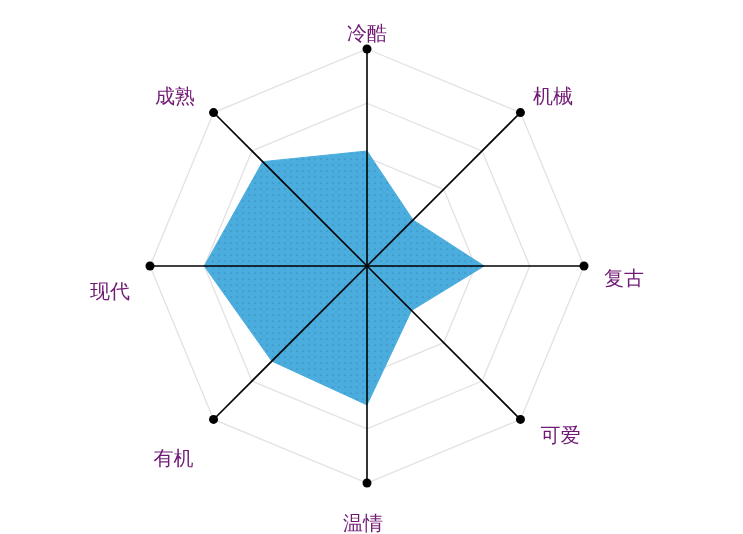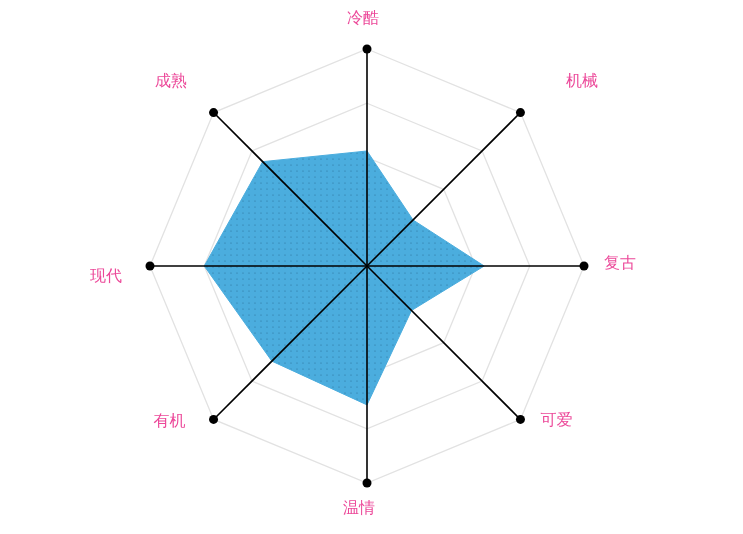--- a/index.html
+++ b/index.html
@@ -1,20 +1,20 @@
 <!DOCTYPE html>
 <html><head>
   <meta charset="utf-8">
   <style>
     html, body { margin: 0; padding: 0; background: #ffffff; }
     body { width: 743px; height: 534px; position: relative; overflow: hidden;
            font-family: "DejaVu Sans", sans-serif; }
     #chart { position: absolute; left: 0; top: 0; }
-    .axis-label { position: absolute; font-size: 16px; color: #ec4899; white-space: nowrap;
-                  font-family: "DejaVu Sans", sans-serif; }
+    .axis-label { position: absolute; font-size: 20px; color: #701a75; white-space: nowrap;
+                  font-family: "DejaVu Sans", sans-serif; margin-top: 12px; }
   </style>
 </head>
 <body>
 
 <svg id="chart" width="743" height="534">
   <g id="grid">
       <polygon points="367,211.75 405.3605428793702,227.6394571206298 421.25,266 405.3605428793702,304.3605428793702 367,320.25 328.6394571206298,304.3605428793702 312.75,266 328.6394571206298,227.6394571206298" fill="none" stroke="#e2e2e2" stroke-width="1.3"></polygon>
       <polygon points="367,157.5 443.7210857587404,189.2789142412596 475.5,266 443.7210857587404,342.7210857587404 367,374.5 290.2789142412596,342.7210857587404 258.5,266 290.2789142412596,189.2789142412596" fill="none" stroke="#e2e2e2" stroke-width="1.3"></polygon>
       <polygon points="367,103.25 482.0816286381106,150.9183713618894 529.75,266 482.0816286381106,381.0816286381106 367,428.75 251.9183713618894,381.0816286381106 204.25,266 251.91837136188937,150.9183713618894" fill="none" stroke="#e2e2e2" stroke-width="1.3"></polygon>
       <polygon points="367,49 520.4421715174808,112.5578284825192 584,266 520.4421715174808,419.4421715174808 367,483 213.5578284825192,419.4421715174808 150,266 213.55782848251914,112.5578284825192" fill="none" stroke="#e2e2e2" stroke-width="1.3"></polygon>
@@ -42,20 +42,20 @@
     </g>
 <defs>
       <pattern id="dots" width="6" height="6" patternUnits="userSpaceOnUse">
         <rect width="6" height="6" fill="#4badde"></rect>
         <circle cx="3" cy="3" r="0.6" fill="#2a6f96"></circle>
       </pattern>
     </defs>
   </svg>
 <div id="labels">
     <div class="axis-label" style="left: 347px; top: 7.5px;">冷酷</div>
-    <div class="axis-label" style="left: 566px; top: 71.0578px;">机械</div>
+    <div class="axis-label" style="left: 533px; top: 71.0578px;">机械</div>
     <div class="axis-label" style="left: 604px; top: 252.5px;">复古</div>
     <div class="axis-label" style="left: 540.442px; top: 410px;">可爱</div>
     <div class="axis-label" style="left: 343px; top: 497.5px;">温情</div>
-    <div class="axis-label" style="left: 153.558px; top: 411px; text-align: right;">有机</div>
+    <div class="axis-label" style="left: 153.558px; top: 433px; text-align: right;">有机</div>
     <div class="axis-label" style="left: 90px; top: 266px; text-align: center;">现代</div>
     <div class="axis-label" style="left: 155px; top: 71.0578px;">成熟</div>
   </div>
 
 </body></html>

